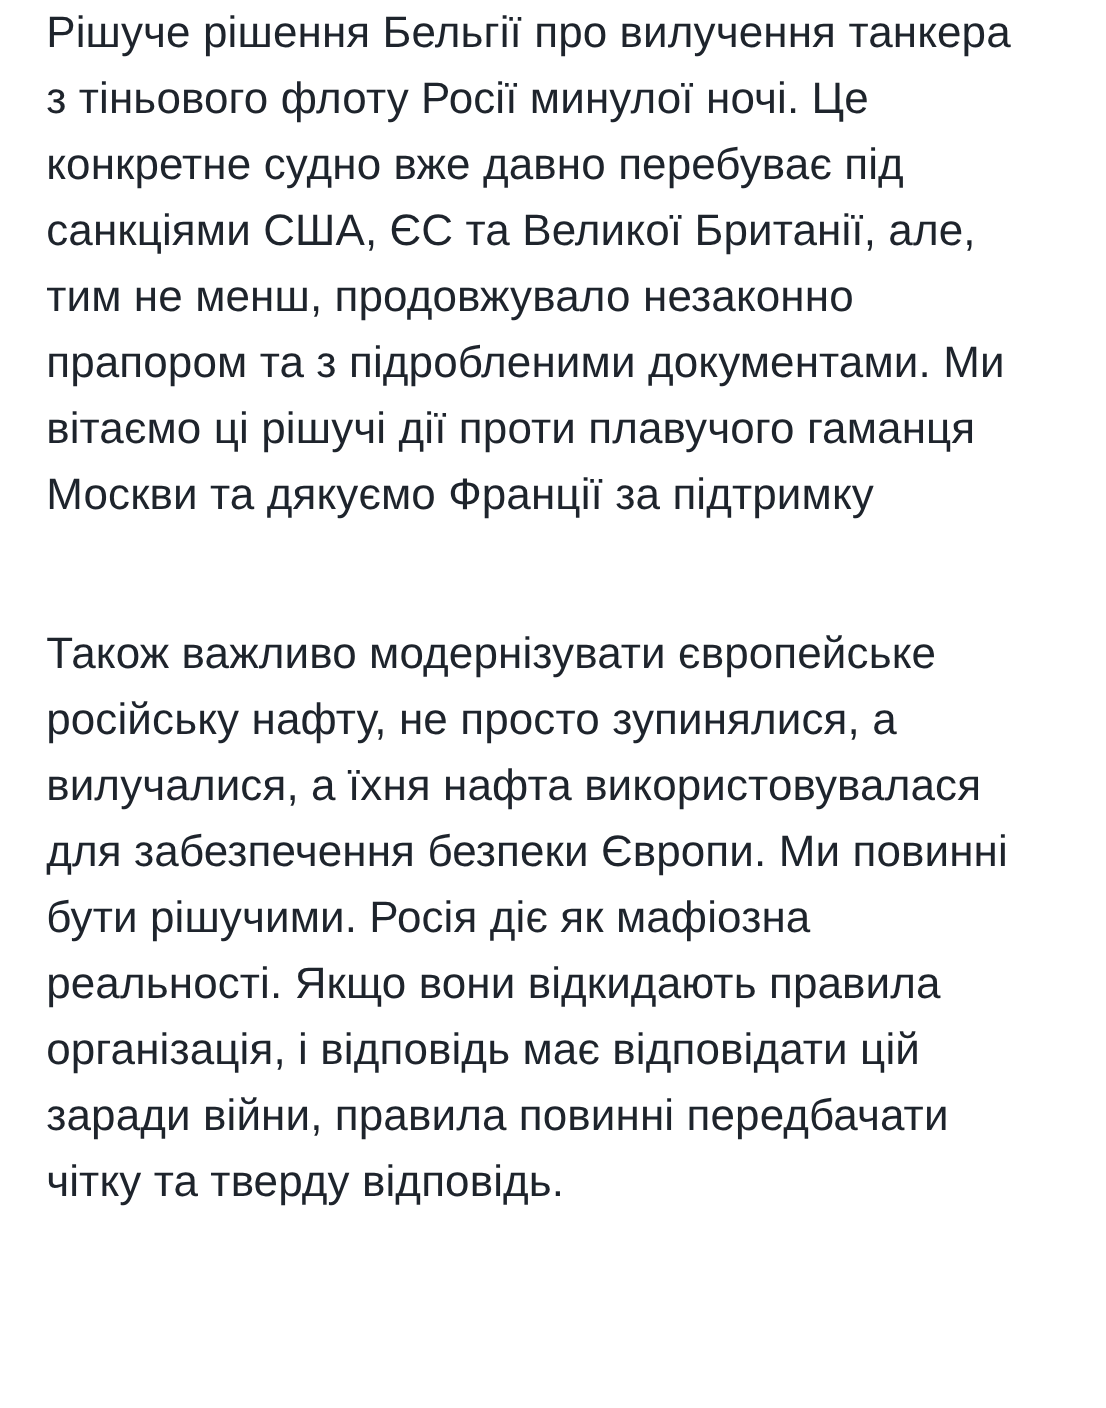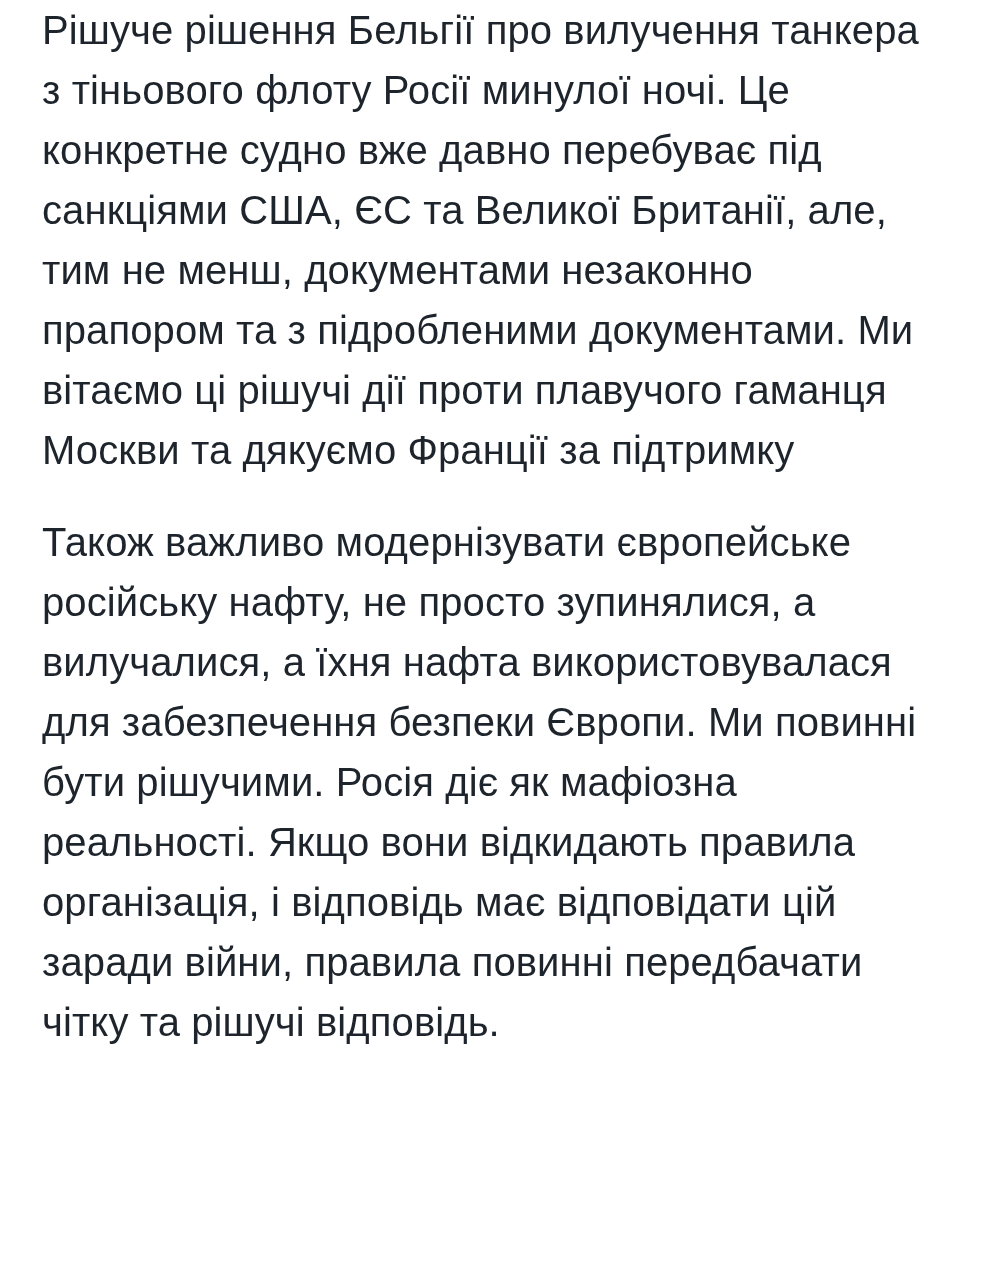--- a/index.html
+++ b/index.html
@@ -20,45 +20,45 @@
     font-size: 40px;
     line-height: 60px;
     font-weight: 400;
     color: #1e242c;
     letter-spacing: 0.1px;
   }
   .paragraph {
     margin: 0;
   }
   .paragraph + .paragraph {
-    margin-top: 32px;
+    margin-top: 84px;
   }
   .text-line {
     white-space: nowrap;
     height: 60px;
   }
 </style>
 </head>
 <body style="background: rgb(255, 255, 255);">
 
 <main class="post-text" style="color: rgb(30, 36, 44);">
   <div class="paragraph">
     <div class="text-line">Рішуче рішення Бельгії про вилучення танкера</div>
     <div class="text-line">з тіньового флоту Росії минулої ночі. Це</div>
     <div class="text-line">конкретне судно вже давно перебуває під</div>
     <div class="text-line">санкціями США, ЄС та Великої Британії, але,</div>
-    <div class="text-line">тим не менш, документами незаконно</div>
+    <div class="text-line">тим не менш, продовжувало незаконно</div>
     <div class="text-line">прапором та з підробленими документами. Ми</div>
     <div class="text-line">вітаємо ці рішучі дії проти плавучого гаманця</div>
     <div class="text-line">Москви та дякуємо Франції за підтримку</div>
   </div>
   <div class="paragraph">
     <div class="text-line">Також важливо модернізувати європейське</div>
     <div class="text-line">російську нафту, не просто зупинялися, а</div>
     <div class="text-line">вилучалися, а їхня нафта використовувалася</div>
     <div class="text-line">для забезпечення безпеки Європи. Ми повинні</div>
     <div class="text-line">бути рішучими. Росія діє як мафіозна</div>
     <div class="text-line">реальності. Якщо вони відкидають правила</div>
     <div class="text-line">організація, і відповідь має відповідати цій</div>
     <div class="text-line">заради війни, правила повинні передбачати</div>
-    <div class="text-line">чітку та рішучі відповідь.</div>
+    <div class="text-line">чітку та тверду відповідь.</div>
   </div>
 </main>
 
 </body></html>

